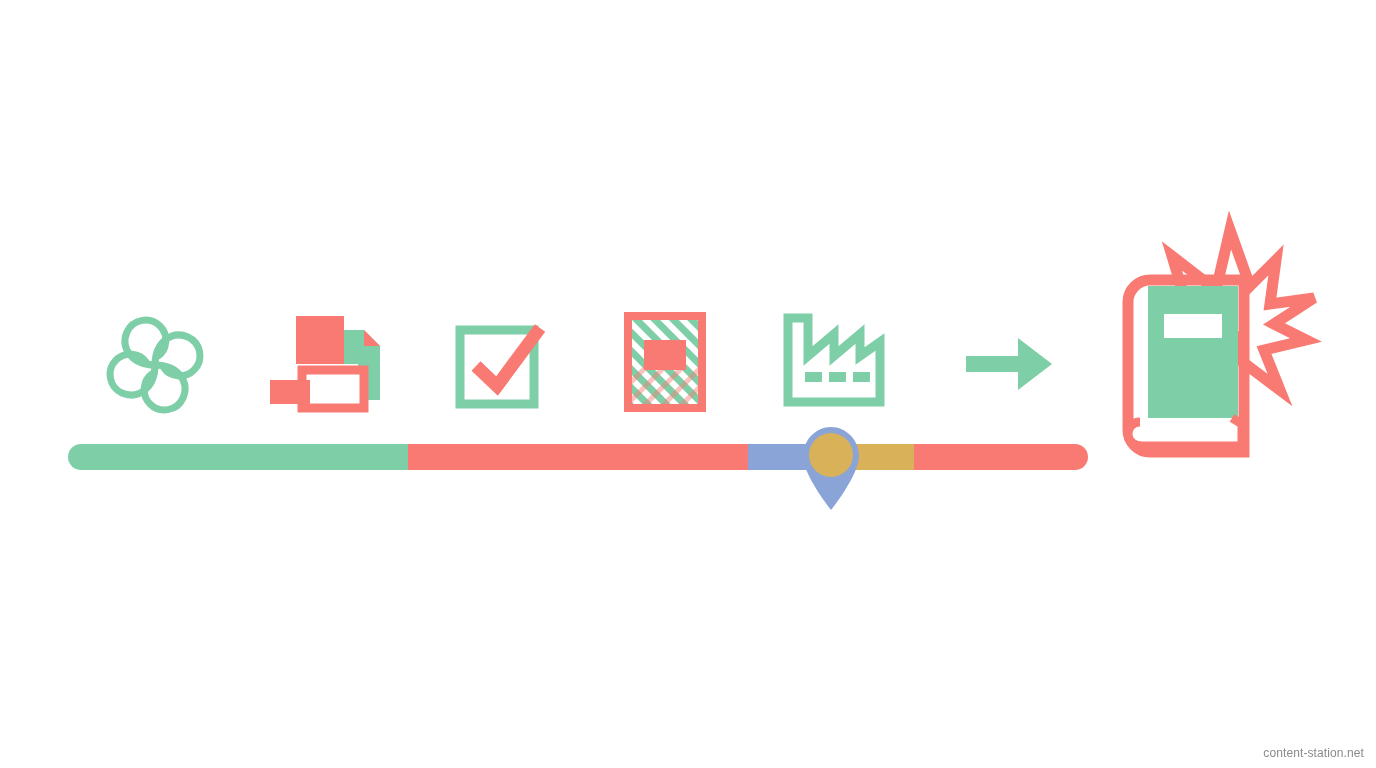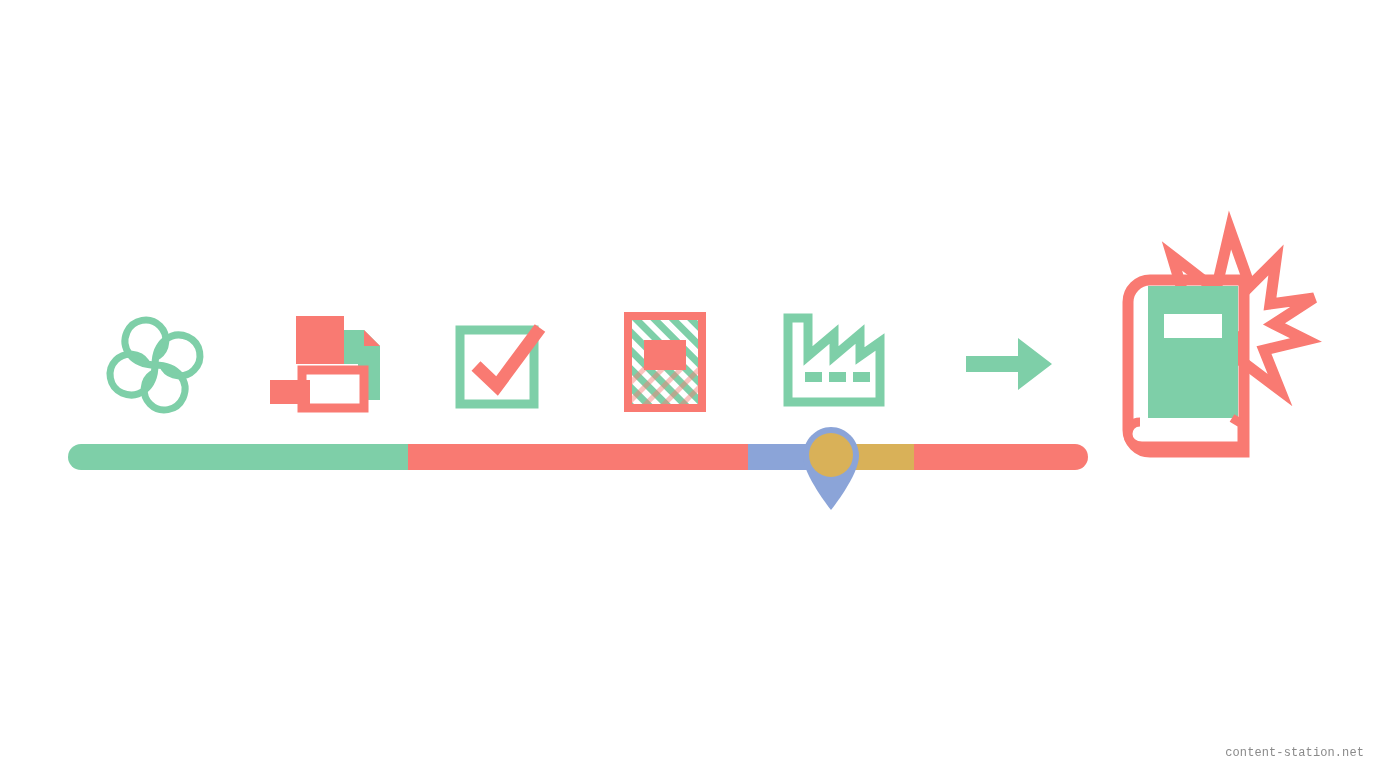--- a/index.html
+++ b/index.html
@@ -74,21 +74,21 @@
   .map-pin svg { display: block; }
 
   
   .watermark {
     position: absolute;
     right: 12px;
     bottom: 8px;
     font-size: 12px;
     color: #8a8a8a;
     letter-spacing: 0.1px;
-    font-family: Liberation Mono, monospace;
+    font-family: Liberation Sans, sans-serif;
     user-select: none;
   }
 </style>
 </head>
 <body style="background: rgb(255, 255, 255);">
 
 <div id="infographic">
 
   <div class="icon-row">
 

